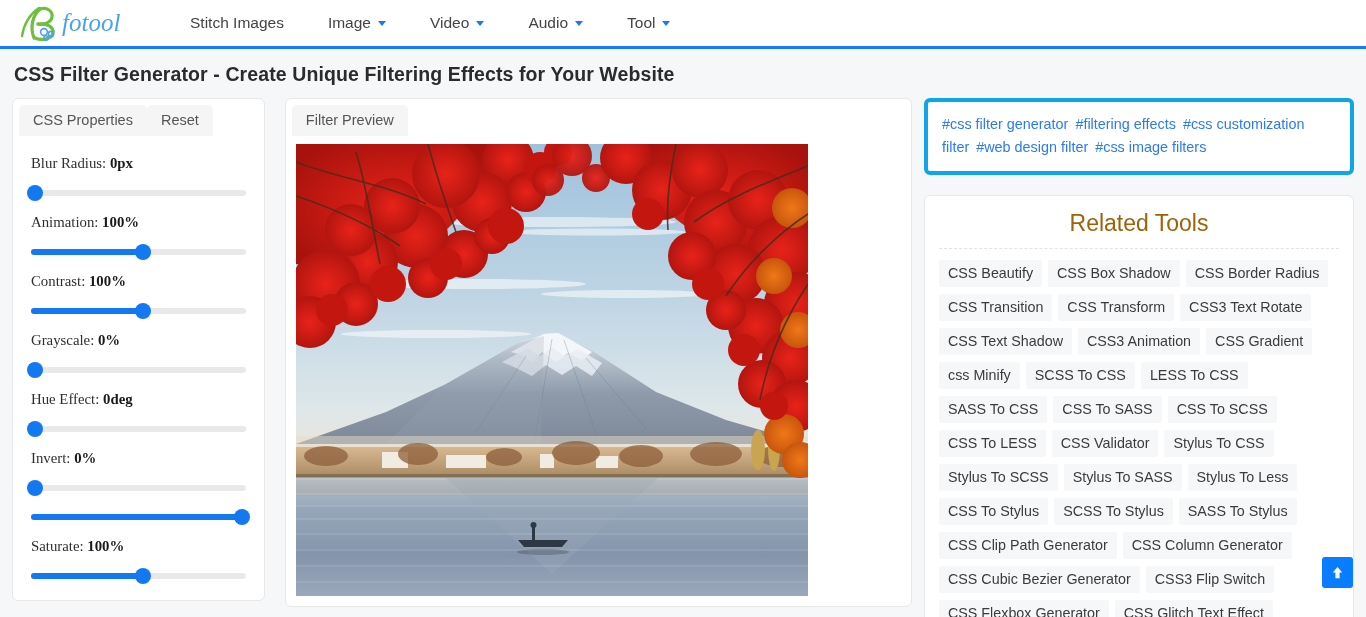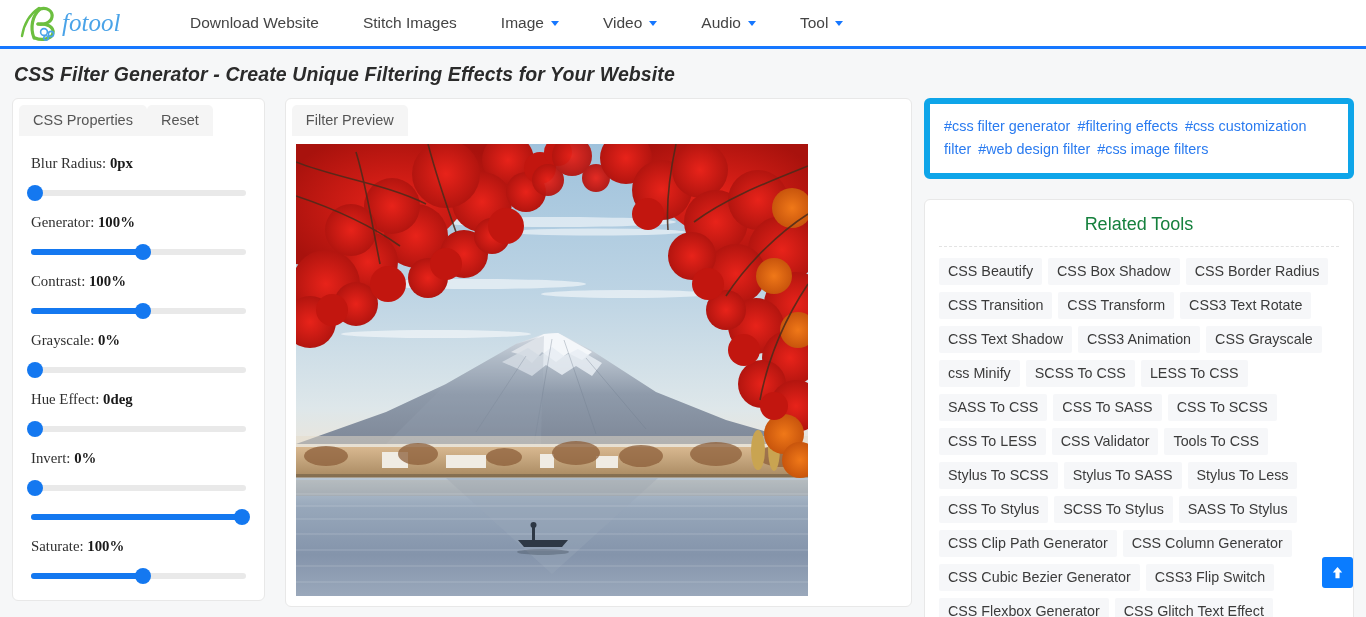--- a/index.html
+++ b/index.html
@@ -47,21 +47,20 @@
     border-top: 5.5px solid #1677ff;
     display: inline-block;
   }
 
   
   .page-title {
     font-size: 19.5px;
     color: #2b2b2b;
     padding: 14px 0 12px 14px;
     letter-spacing: .1px;
-    font-style: italic;
   }
 
   
   .wrap {
     display: flex;
     padding: 0 12px;
     gap: 0;
     align-items: flex-start;
   }
   .left-col {
@@ -140,43 +139,43 @@
     width: 512px; height: 452px;
     display: block;
     overflow: hidden;
   }
   .preview-img svg { display: block; }
 
   
   .right-col { width: 455px; margin-left: 12px; }
   .tags-card {
     background: #fff;
-    border: 6px solid #0ea5e9;
+    border: 4px solid #0ea5e9;
     border-radius: 6px;
     padding: 11px 14px 12px 14px;
     margin-bottom: 20px;
   }
   .tags-card a {
     color: #2a7bf0;
     font-size: 14.4px;
     text-decoration: none;
     margin-right: 7px;
     line-height: 23px;
     cursor: pointer;
   }
   .related-card {
     background: #fff;
     border: 1px solid #e8e8e8;
     border-radius: 6px;
     padding: 14px 14px 14px 14px;
   }
   .related-title {
     text-align: center;
-    font-size: 18px;
-    color: #15803d;
+    font-size: 23px;
+    color: #a16207;
     padding-bottom: 11px;
     border-bottom: 1px dashed #e3e3e3;
     margin-bottom: 11px;
     font-weight: normal;
   }
   .tool-list { display: flex; flex-wrap: wrap; gap: 7px 6px; }
   .tool-chip {
     background: #f6f7f9;
     color: #3b3b3b;
     font-size: 14.3px;
@@ -216,23 +215,20 @@
       <g fill="none" stroke="#4aa3e8" stroke-width="1.6">
         <circle cx="30" cy="30" r="3.4"></circle>
         <circle cx="37" cy="32" r="2.6"></circle>
         <circle cx="32" cy="36" r="2.2"></circle>
       </g>
       <text x="48" y="29" font-family="Liberation Serif, serif" font-size="25" font-style="italic" fill="#4aa3e8">fotool</text>
     </svg>
   </div>
   <div class="nav-items">
     <div class="nav-item">
-      <span>Download Website</span>
-    </div>
-    <div class="nav-item">
       <span>Stitch Images</span>
     </div>
     <div class="nav-item">
       <span>Image</span>
       <i class="caret"></i>
     </div>
     <div class="nav-item">
       <span>Video</span>
       <i class="caret"></i>
     </div>
@@ -258,21 +254,21 @@
         <div class="tab">CSS Properties</div>
         <div class="tab reset">Reset</div>
       </div>
       <div class="props-body" id="sliders-host">
           <div class="prop-label"><span>Blur Radius: </span><b>0px</b></div>
           <div class="slider">
             <div class="track"></div>
             <div class="fill" style="width:2%"></div>
             <div class="knob" style="left:2%"></div>
           </div>
-          <div class="prop-label"><span>Generator: </span><b>100%</b></div>
+          <div class="prop-label"><span>Animation: </span><b>100%</b></div>
           <div class="slider">
             <div class="track"></div>
             <div class="fill" style="width:52%"></div>
             <div class="knob" style="left:52%"></div>
           </div>
           <div class="prop-label"><span>Contrast: </span><b>100%</b></div>
           <div class="slider">
             <div class="track"></div>
             <div class="fill" style="width:52%"></div>
             <div class="knob" style="left:52%"></div>
@@ -511,30 +507,30 @@
       <div class="related-title">Related Tools</div>
       <div class="tool-list" id="tools-host">
           <div class="tool-chip">CSS Beautify</div>
           <div class="tool-chip">CSS Box Shadow</div>
           <div class="tool-chip">CSS Border Radius</div>
           <div class="tool-chip">CSS Transition</div>
           <div class="tool-chip">CSS Transform</div>
           <div class="tool-chip">CSS3 Text Rotate</div>
           <div class="tool-chip">CSS Text Shadow</div>
           <div class="tool-chip">CSS3 Animation</div>
-          <div class="tool-chip">CSS Grayscale</div>
+          <div class="tool-chip">CSS Gradient</div>
           <div class="tool-chip">css Minify</div>
           <div class="tool-chip">SCSS To CSS</div>
           <div class="tool-chip">LESS To CSS</div>
           <div class="tool-chip">SASS To CSS</div>
           <div class="tool-chip">CSS To SASS</div>
           <div class="tool-chip">CSS To SCSS</div>
           <div class="tool-chip">CSS To LESS</div>
           <div class="tool-chip">CSS Validator</div>
-          <div class="tool-chip">Tools To CSS</div>
+          <div class="tool-chip">Stylus To CSS</div>
           <div class="tool-chip">Stylus To SCSS</div>
           <div class="tool-chip">Stylus To SASS</div>
           <div class="tool-chip">Stylus To Less</div>
           <div class="tool-chip">CSS To Stylus</div>
           <div class="tool-chip">SCSS To Stylus</div>
           <div class="tool-chip">SASS To Stylus</div>
           <div class="tool-chip">CSS Clip Path Generator</div>
           <div class="tool-chip">CSS Column Generator</div>
           <div class="tool-chip">CSS Cubic Bezier Generator</div>
           <div class="tool-chip">CSS3 Flip Switch</div>

